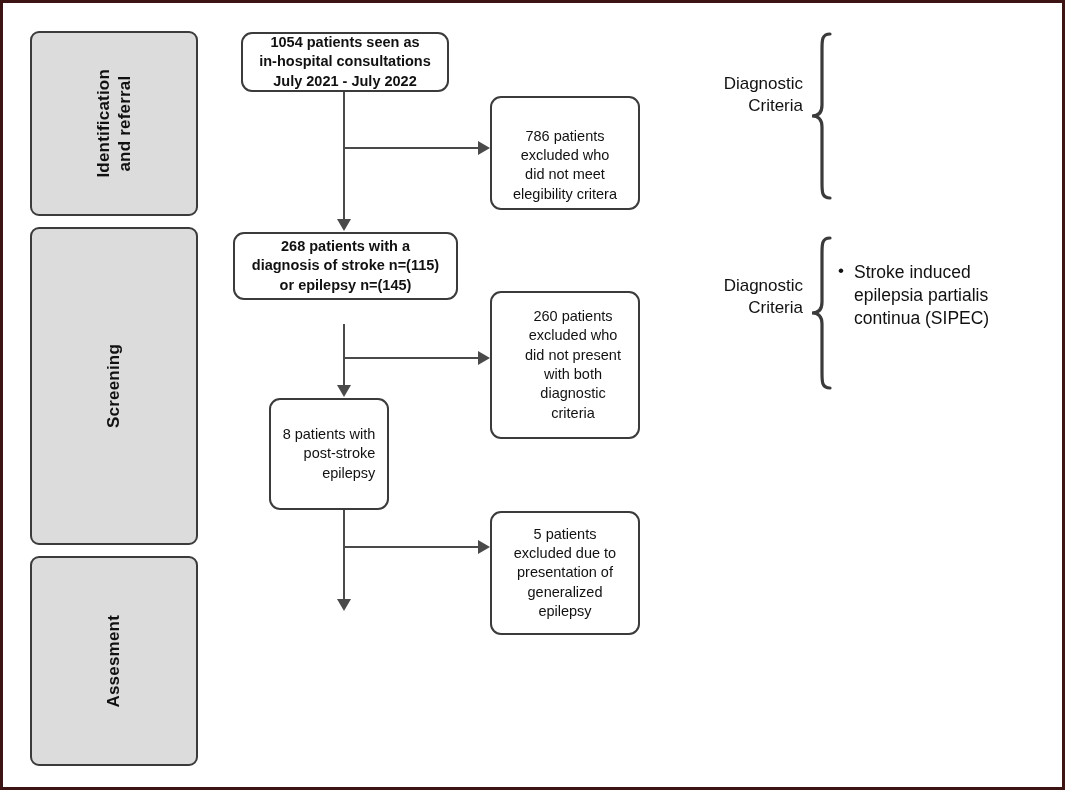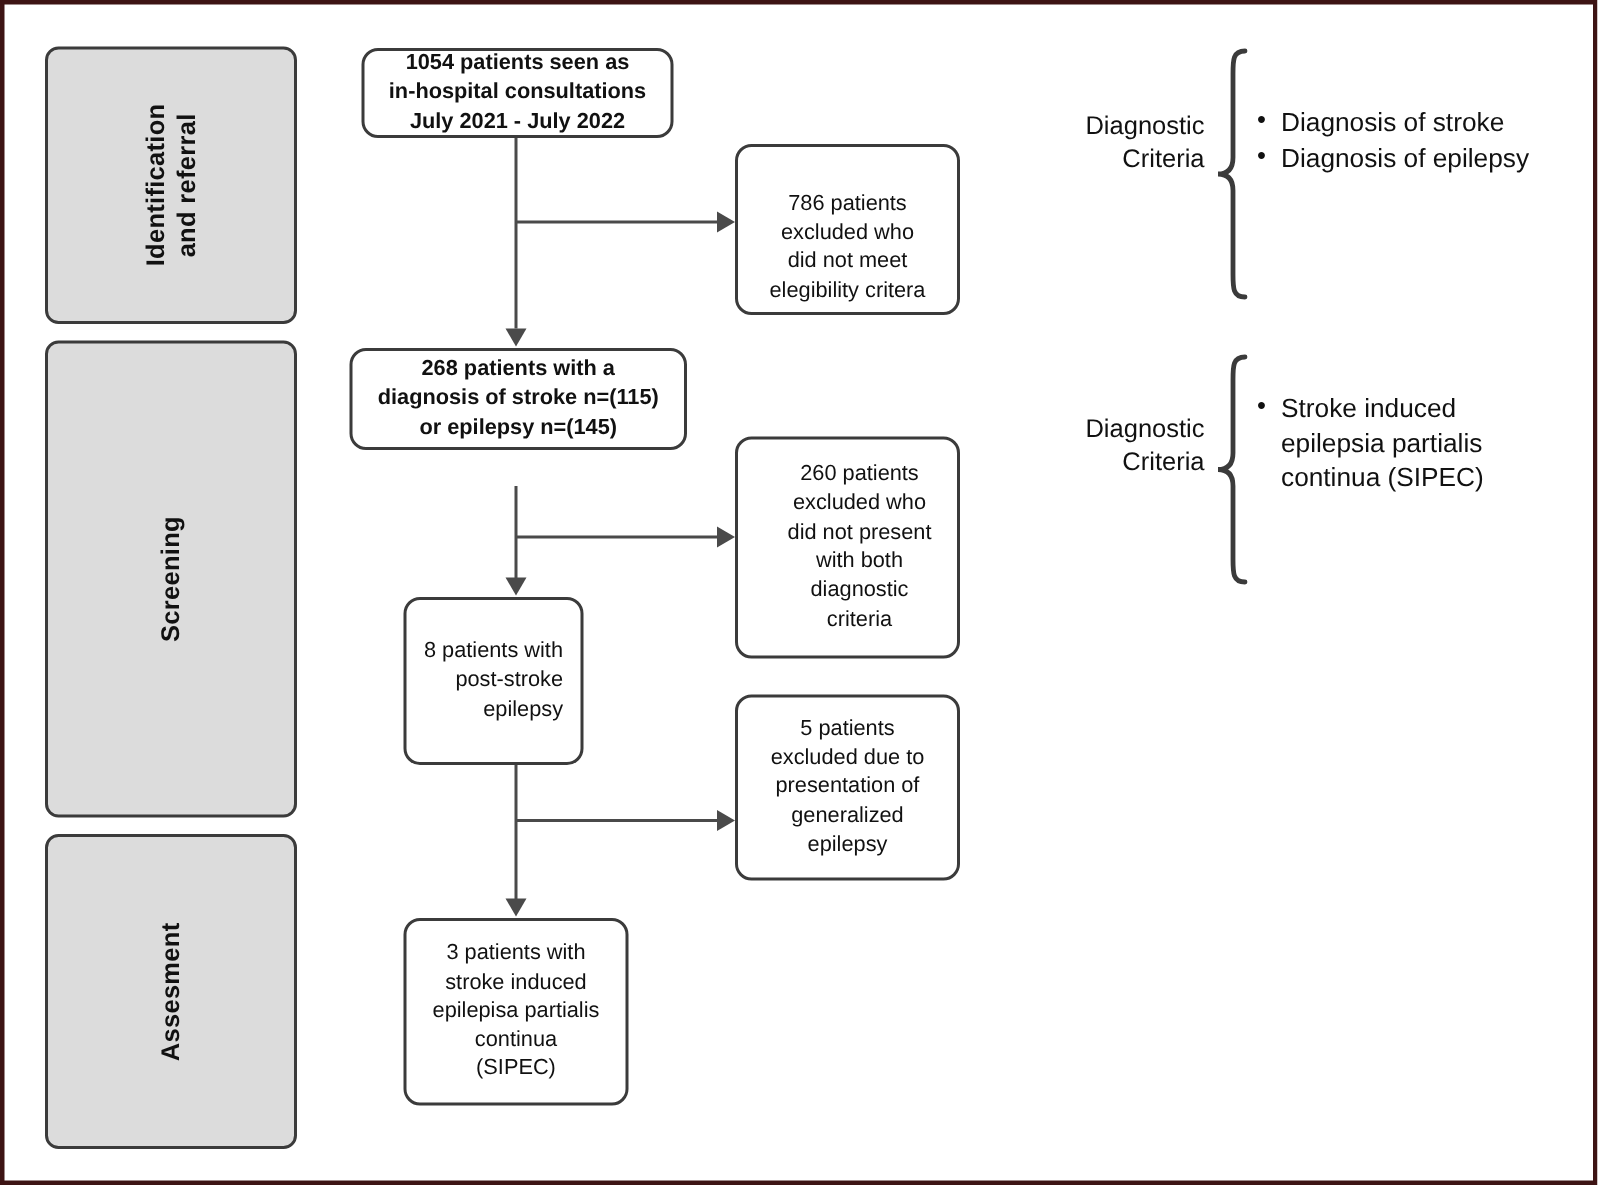--- a/index.html
+++ b/index.html
@@ -158,45 +158,38 @@
 diagnosis of stroke n=(115)
 or epilepsy n=(145)</div>
     </div>
 
     <div class="flow-box" style="left:266px; top:395px; width:120px; height:112px;text-align:right;">
       <div class="flow-text">8 patients with
 post-stroke
 epilepsy</div>
     </div>
 
-    <div class="flow-box" style="left:266px; top:609px; width:150px; height:125px;">
-      <div class="flow-text">3 patients with
-stroke induced
-epilepisa partialis
-continua
-(SIPEC)</div>
-    </div>
 
     <div class="flow-box" style="left:487px; top:93px; width:150px; height:114px;align-items:flex-end;">
       <div class="flow-text">786 patients
 excluded who
 did not meet
 elegibility critera</div>
     </div>
 
     <div class="flow-box" style="left:487px; top:288px; width:150px; height:148px;padding-left:23px;">
       <div class="flow-text">260 patients
 excluded who
 did not present
 with both
 diagnostic
 criteria</div>
     </div>
 
-    <div class="flow-box" style="left:487px; top:460px; width:150px; height:124px;">
+    <div class="flow-box" style="left:487px; top:508px; width:150px; height:124px;">
       <div class="flow-text">5 patients
 excluded due to
 presentation of
 generalized
 epilepsy</div>
     </div>
 
     <div class="vline" style="left:340px; top:89px; height:127px;"></div>
     <div class="arrow-down" style="left:334px; top:216px;"></div>
 
@@ -217,24 +210,20 @@
 
     <div class="criteria-title" style="left:660px; top:70px; width:140px;">Diagnostic
 Criteria</div>
 
     <div class="brace" style="left:805px; top:28px; width:26px; height:170px;">
       <svg width="26" height="170" viewBox="0 0 26 170">
         <path d="M22 3 C14 3, 14 9, 14 18 L14 74 C14 82, 10 85, 4 85 C10 85, 14 88, 14 96 L14 152 C14 161, 14 167, 22 167" fill="none" stroke="#3b3b3b" stroke-width="3.2" stroke-linecap="round"></path>
       </svg>
     </div>
 
-    <ul class="criteria-list" style="left:833px; top:67px; width:225px;">
-      <li>Diagnosis of stroke</li>
-      <li>Diagnosis of epilepsy</li>
-    </ul>
 
     <div class="criteria-title" style="left:650px; top:272px; width:150px;">Diagnostic
 Criteria</div>
 
     <div class="brace" style="left:805px; top:232px; width:26px; height:156px;">
       <svg width="26" height="156" viewBox="0 0 26 156">
         <path d="M22 3 C14 3, 14 9, 14 18 L14 67 C14 75, 10 78, 4 78 C10 78, 14 81, 14 89 L14 138 C14 147, 14 153, 22 153" fill="none" stroke="#3b3b3b" stroke-width="3.2" stroke-linecap="round"></path>
       </svg>
     </div>
 

